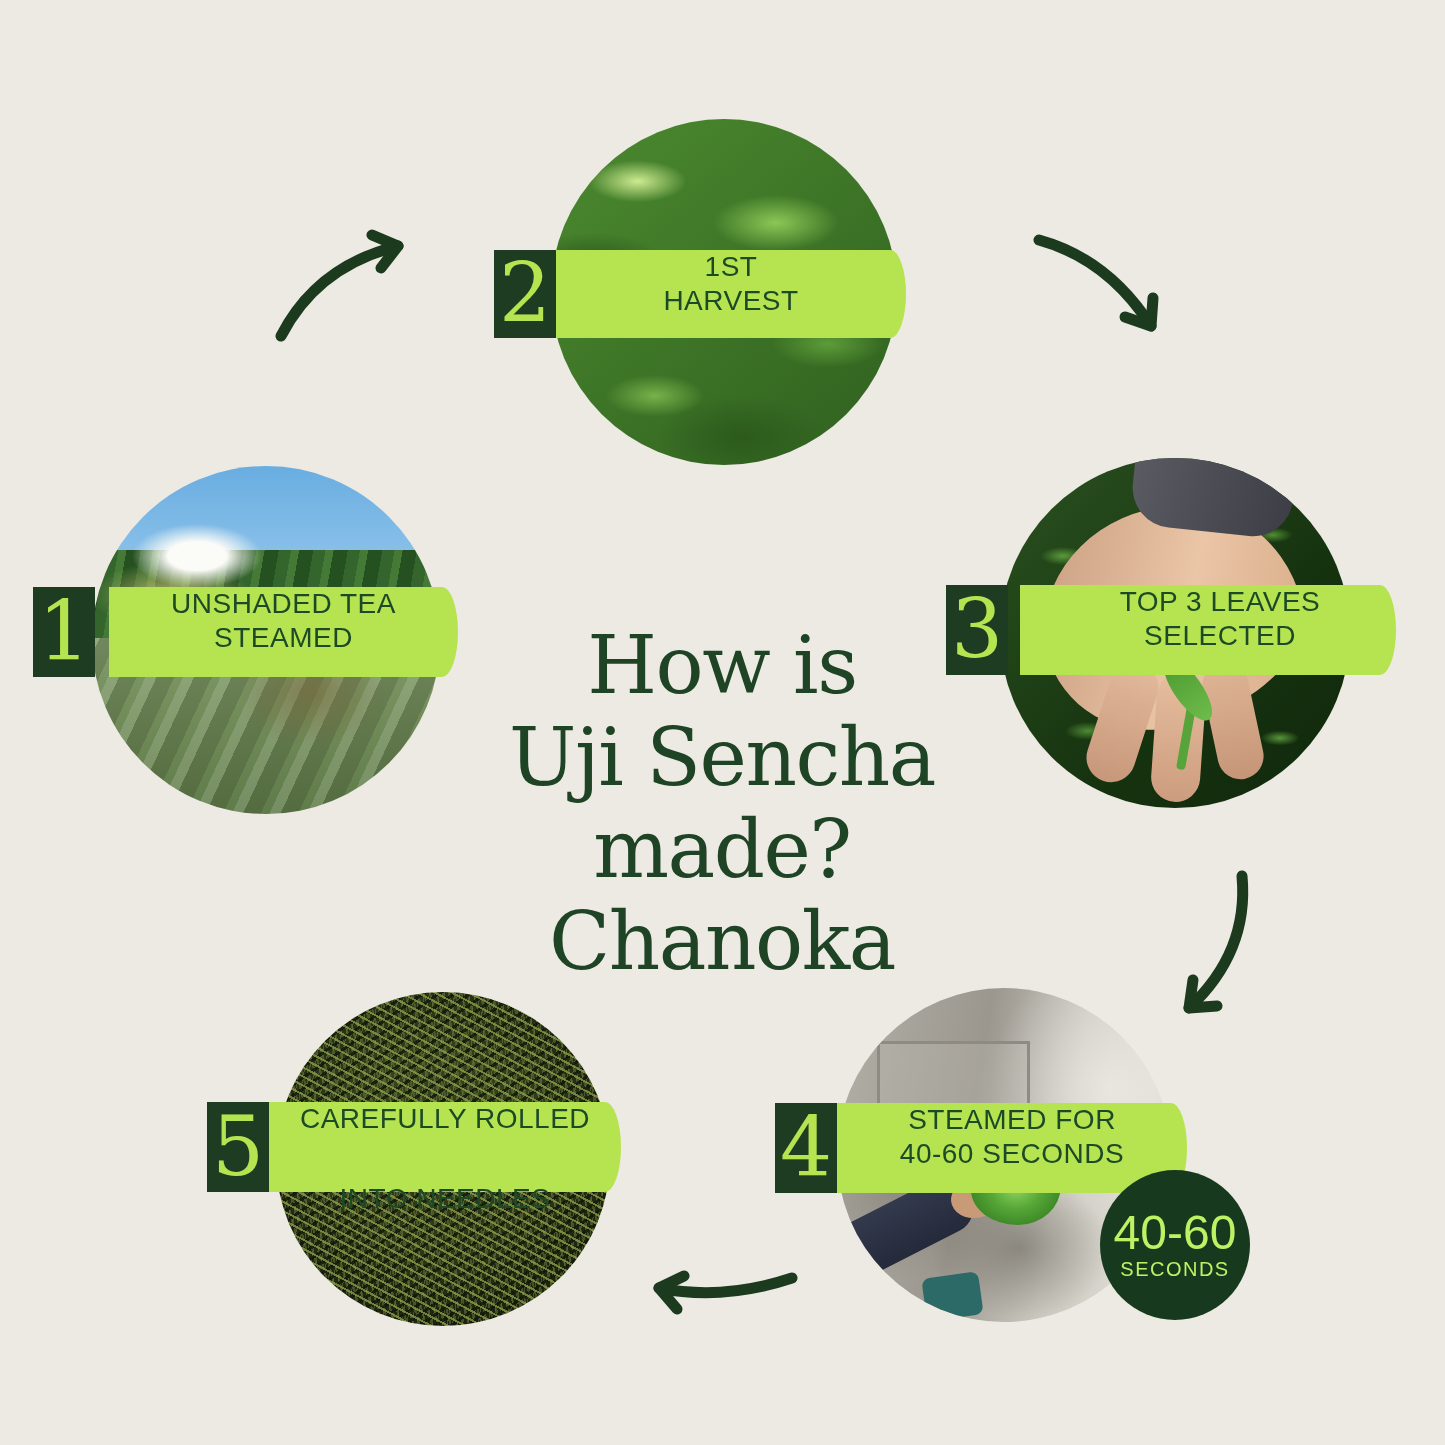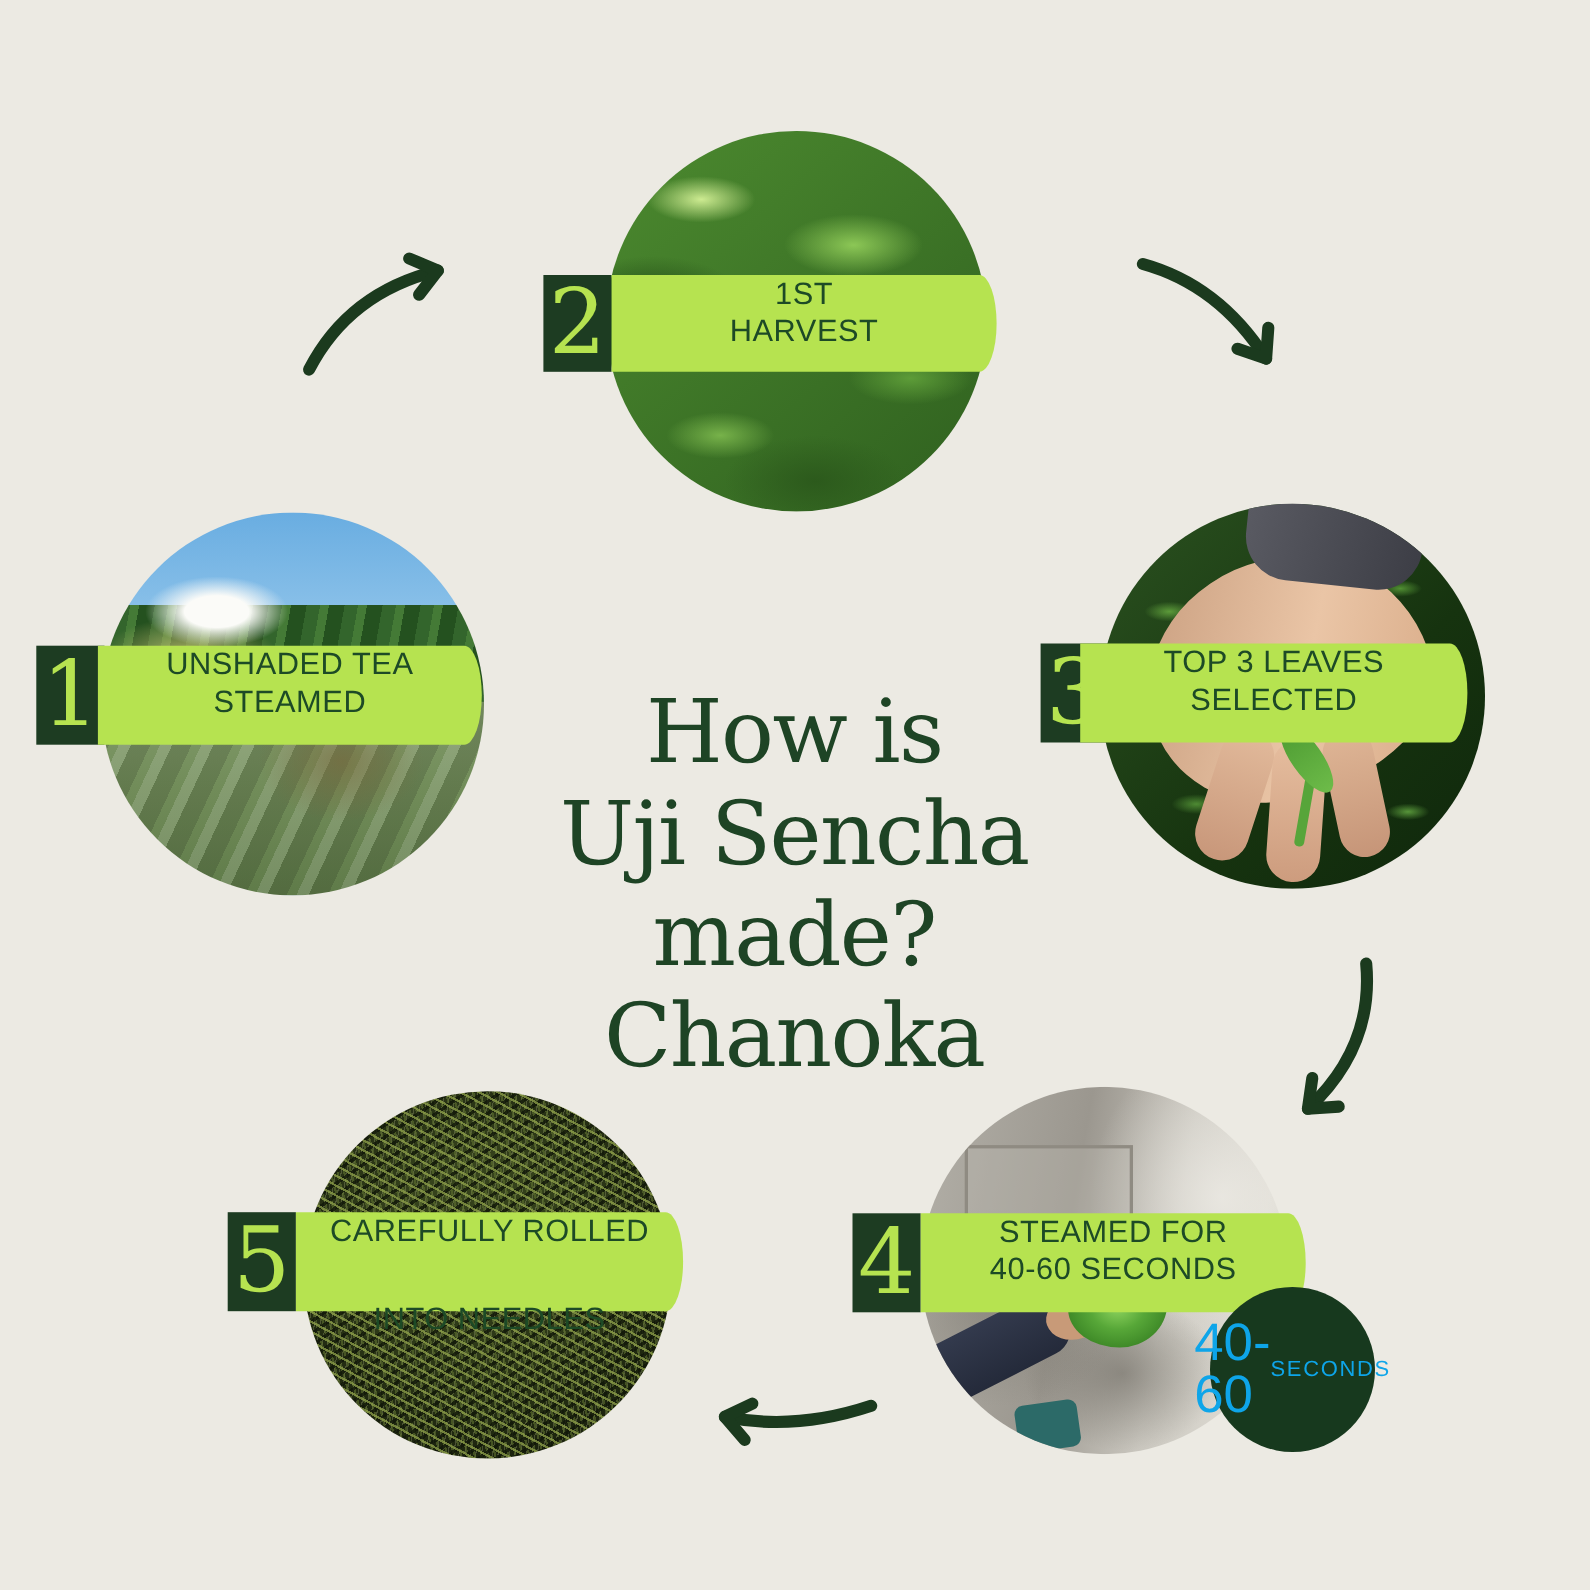--- a/index.html
+++ b/index.html
@@ -90,29 +90,29 @@
   .p4-teal{position:absolute;top:86%;left:26%;width:17%;height:13%;
     background:#2C6A68;border-radius:8px;transform:rotate(-8deg);}
   
   .numbox{position:absolute;width:62px;height:90px;background:#1D3C22;z-index:3;
     display:flex;align-items:center;justify-content:center;
     font-family:"DejaVu Serif",serif;font-size:82px;color:#B6E350;line-height:1;}
   .stripe{position:absolute;height:90px;background:#B6E350;z-index:3;
     border-radius:0 16px 16px 0 / 0 45px 45px 0;
     display:flex;flex-direction:column;align-items:center;justify-content:flex-start;
     color:#1D4A26;font-size:28px;line-height:34px;letter-spacing:.5px;font-weight:500;text-align:center;}
-  .nb1{left:33px;top:587px;}  .st1{left:89px;top:587px;width:349px;}
+  .nb1{left:33px;top:587px;}  .st1{left:109px;top:587px;width:349px;}
   .nb2{left:494px;top:250px;height:88px;}  .st2{left:556px;top:250px;width:350px;height:88px;}
-  .nb3{left:946px;top:585px;}  .st3{left:982px;top:585px;width:352px;}
+  .nb3{left:946px;top:585px;}  .st3{left:1020px;top:585px;width:352px;padding-left:24px;}
   .nb4{left:775px;top:1103px;} .st4{left:837px;top:1103px;width:350px;}
   .nb5{left:207px;top:1102px;} .st5{left:269px;top:1102px;width:352px;gap:46px;}
   
   .badge{position:absolute;left:1100px;top:1170px;width:150px;height:150px;border-radius:50%;
-    background:#17391E;z-index:4;display:flex;flex-direction:row;align-items:center;justify-content:center;
-    color:#0ea5e9;}
+    background:#17391E;z-index:4;display:flex;flex-direction:column;align-items:center;justify-content:center;
+    color:#bef264;}
   .badge .val{font-size:48px;line-height:48px;letter-spacing:0;}
   .badge .unit{font-size:20px;line-height:24px;letter-spacing:1.5px;margin-top:0;}
   
   .arrows{position:absolute;left:0;top:0;z-index:5;pointer-events:none;}
   .arr{fill:none;stroke:#1B3A1E;stroke-width:11;stroke-linecap:round;stroke-linejoin:round;}
 </style>
 </head>
 <body>
 
 <div class="canvas">

